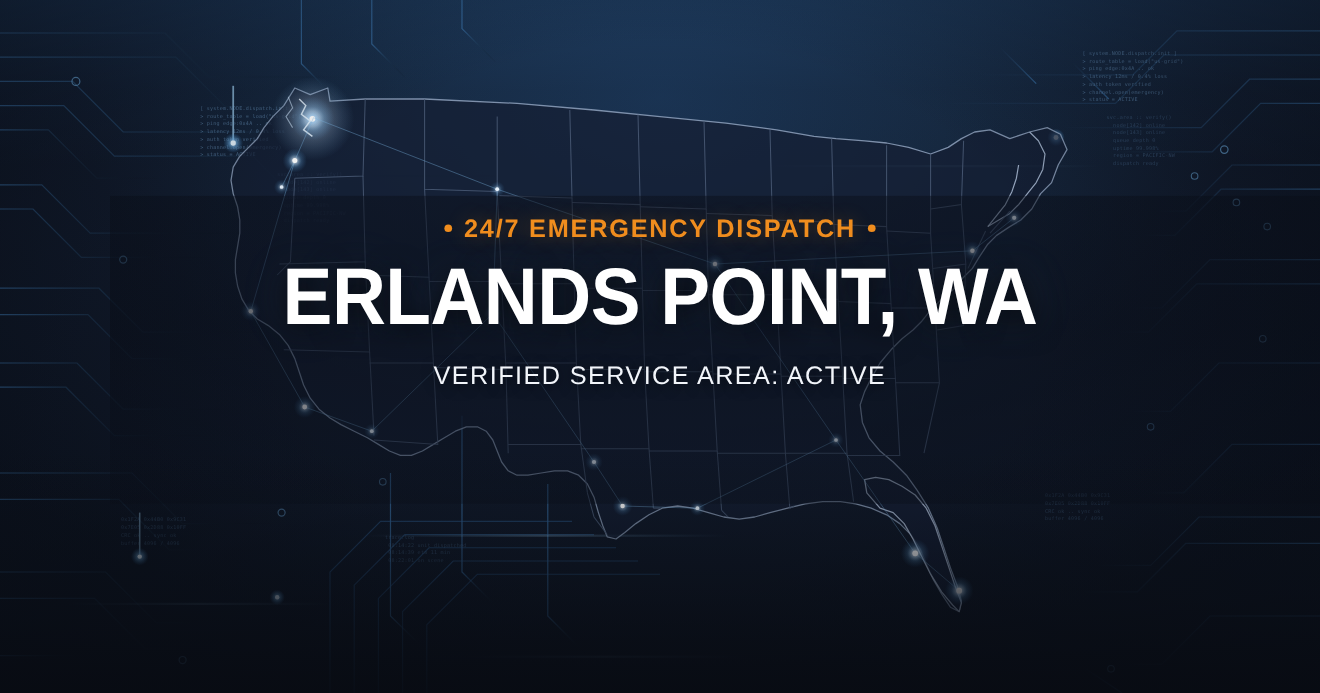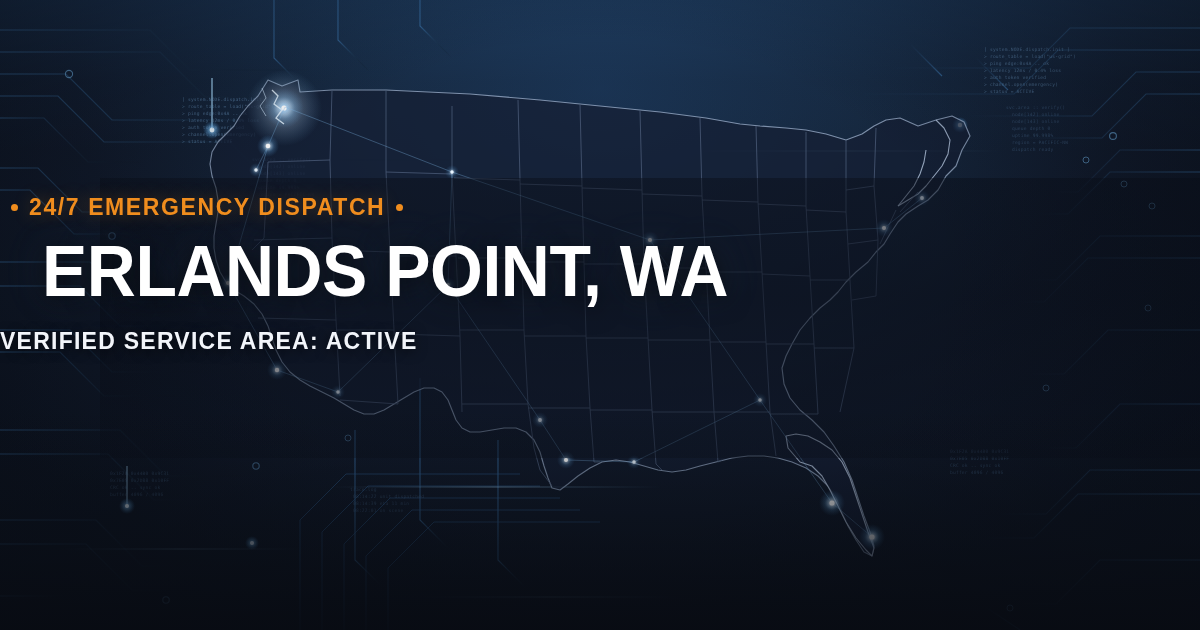--- a/index.html
+++ b/index.html
@@ -78,21 +78,21 @@
     width: 1100px;
     height: 280px;
     background: linear-gradient(180deg, rgba(10,15,26,0.50) 0%, rgba(10,15,26,0.62) 42%, rgba(10,15,26,0.40) 100%);
   }
 
   
   .content {
     position: absolute;
     left: 0; right: 0;
     top: 196px;
-    text-align: left;
+    text-align: center;
     z-index: 40;
   }
   .eyebrow {
     font-size: 23px;
     font-weight: bold;
     color: #f08d1e;
     letter-spacing: 1.6px;
     line-height: 1;
     margin: 0;
     white-space: nowrap;
@@ -113,21 +113,21 @@
     color: #ffffff;
     letter-spacing: -0.5px;
     line-height: 1.02;
     white-space: nowrap;
     transform: scaleX(0.93);
     text-shadow: 0 3px 24px rgba(0,0,0,0.72), 0 0 46px rgba(150,190,235,0.16);
   }
   .subtitle {
     margin: 22px 0 0 0;
     font-size: 23px;
-    font-weight: bold;
+    font-weight: normal;
     color: #f2f5fa;
     letter-spacing: 1.25px;
     line-height: 1;
     white-space: nowrap;
     text-shadow: 0 2px 12px rgba(0,0,0,0.65);
   }
 </style>
 </head>
 <body>
 

